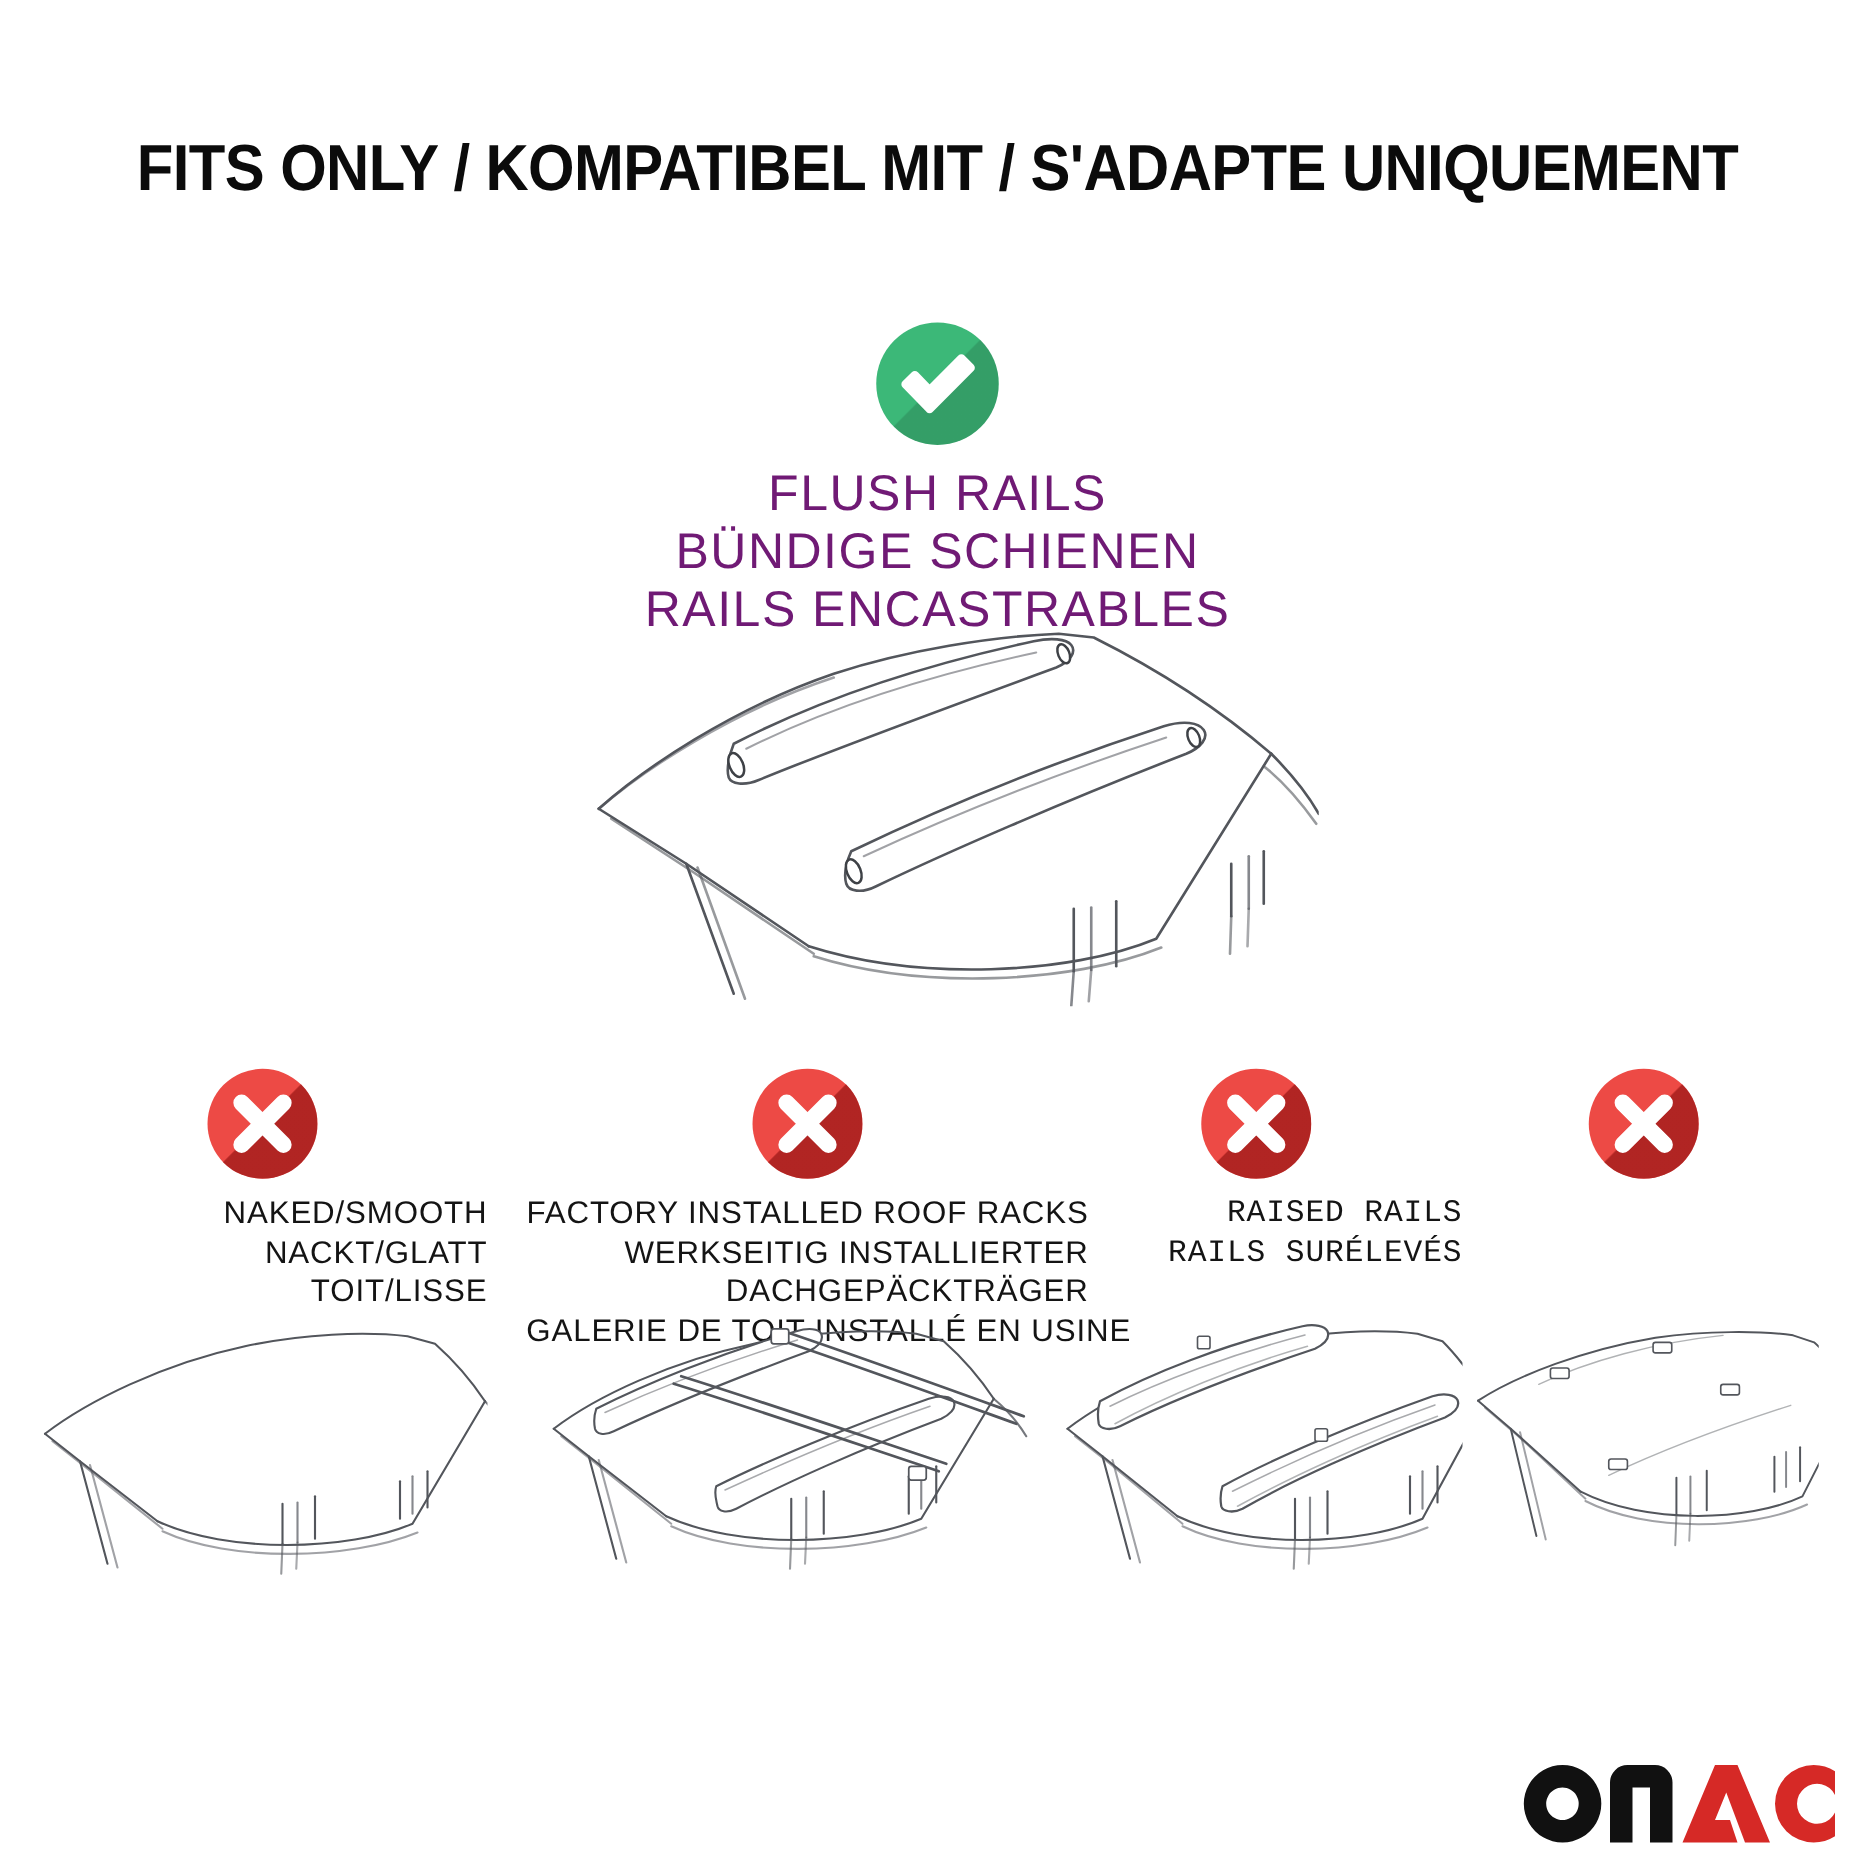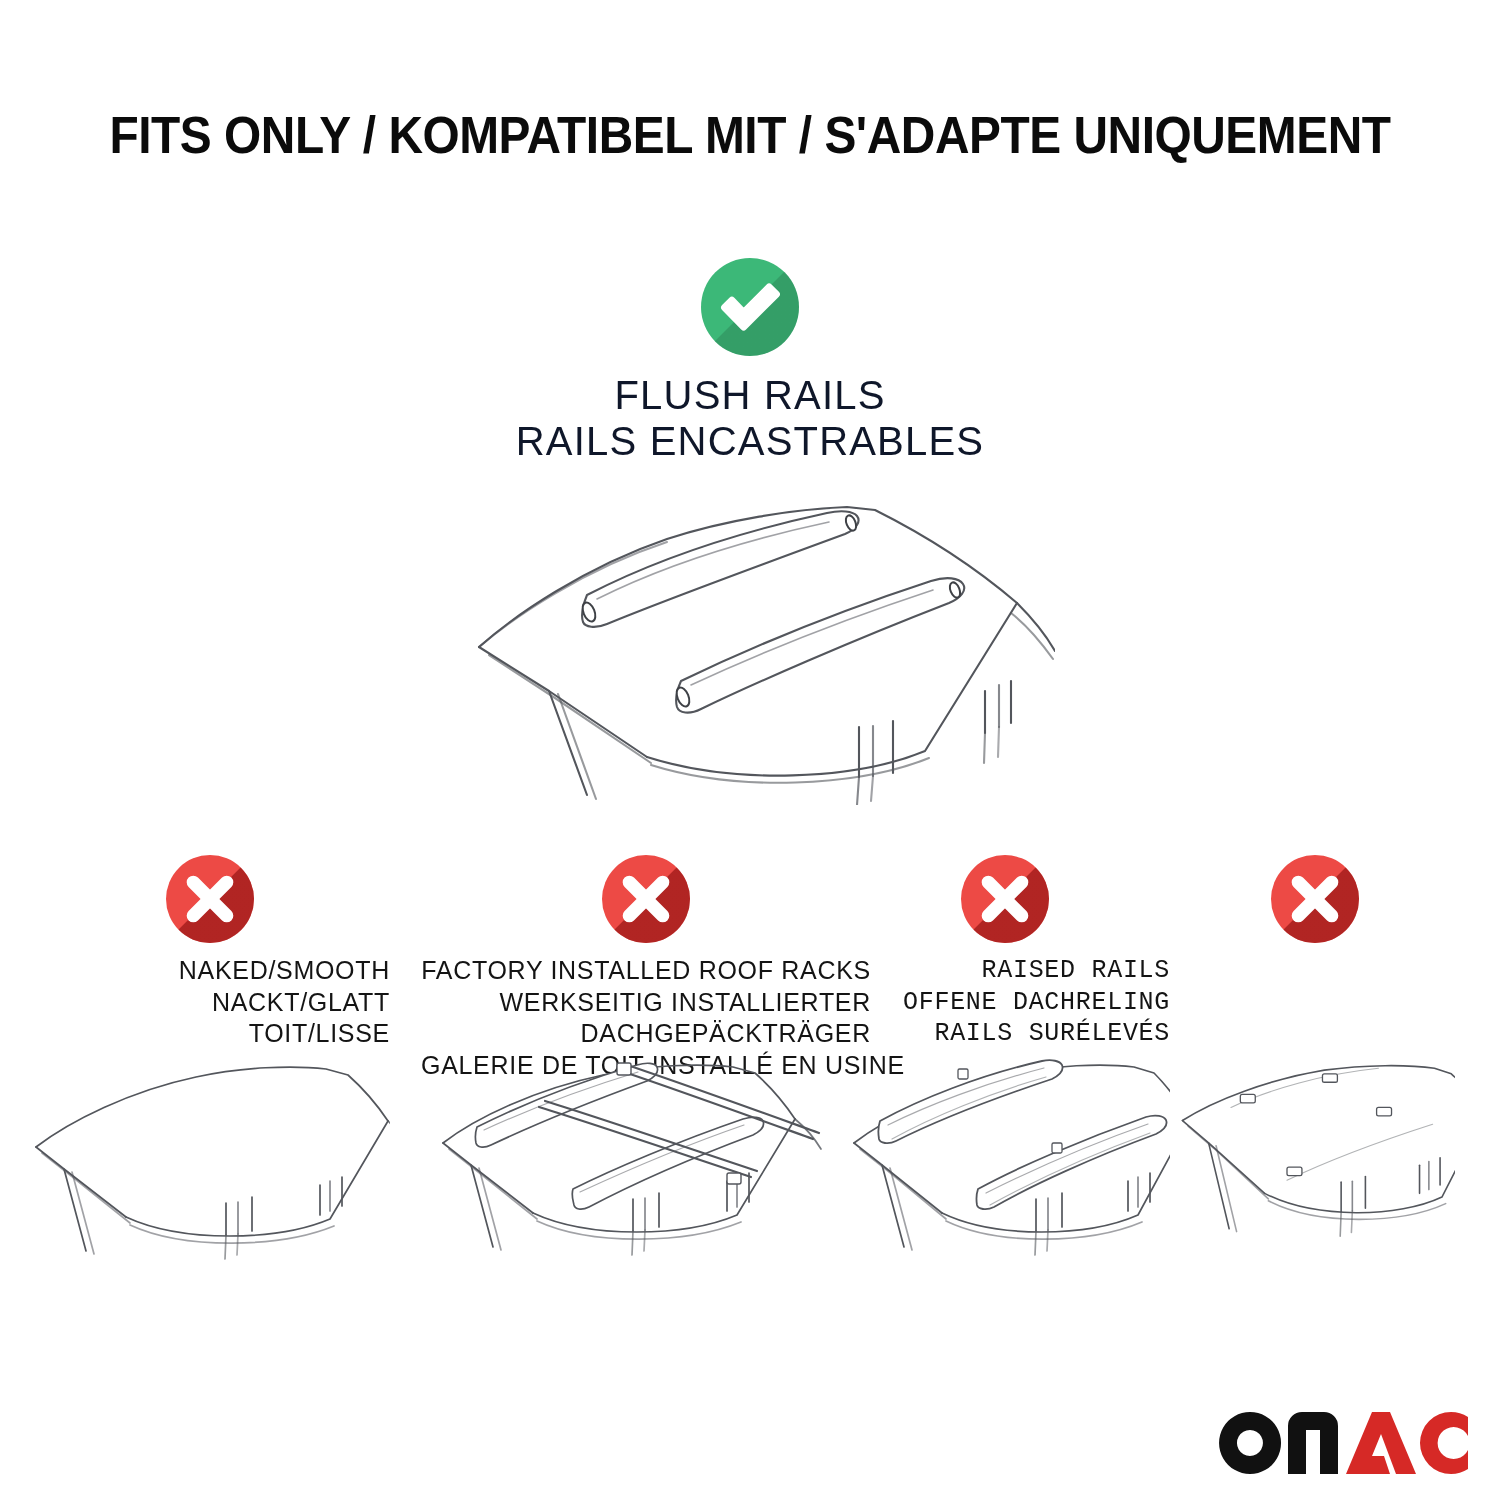--- a/index.html
+++ b/index.html
@@ -64,21 +64,21 @@
     height: 100%;
   }
   .check-mark svg { display: block; width: 100%; height: 100%; }
 
   .good-text {
     margin-top: 16px;
     font-size: 40px;
     font-weight: 300;
     line-height: 1.16;
     letter-spacing: 1.2px;
-    color: #0f172a;
+    color: #701a75;
   }
   .good-text div { white-space: nowrap; }
 
   
   .main-illo {
     position: absolute;
     left: 455px;
     top: 495px;
     width: 600px;
     height: 310px;
@@ -164,20 +164,21 @@
       <span class="shadow"></span>
       <span class="check-mark">
         <svg viewBox="0 0 100 100" xmlns="http://www.w3.org/2000/svg">
           <path d="M24 50.5 L31.5 43 L43.5 55.5 L69.5 29.5 L77 37 L43.5 70.5 Z" fill="#ffffff" stroke="#ffffff" stroke-width="7" stroke-linejoin="round"></path>
         </svg>
       </span>
     </span>
 
     <div class="good-text">
       <div>FLUSH RAILS</div>
+      <div>BÜNDIGE SCHIENEN</div>
       <div>RAILS ENCASTRABLES</div>
     </div>
   </div>
 
   <div class="main-illo">
     <svg viewBox="0 0 600 310" xmlns="http://www.w3.org/2000/svg" fill="none" stroke="#53565c" stroke-width="2.1" stroke-linecap="round" stroke-linejoin="round">
 
       <path d="M24 152 C60 120 130 72 212 44 C270 25 340 14 392 12 L420 15
                C470 40 520 72 562 108"></path>
       <path d="M24 152 C60 121 130 74 212 47" opacity="0.55"></path>
@@ -331,21 +332,20 @@
           <svg viewBox="0 0 100 100" xmlns="http://www.w3.org/2000/svg">
             <g stroke="#ffffff" stroke-width="15" stroke-linecap="round">
               <line x1="31" y1="31" x2="69" y2="69"></line>
               <line x1="69" y1="31" x2="31" y2="69"></line>
             </g>
           </svg>
         </span>
       </span>
       <div class="bad-text">
         <div>RAISED RAILS</div>
-        <div>OFFENE DACHRELING</div>
         <div>RAILS SURÉLEVÉS</div>
       </div>
       <div class="bad-illo">
         <svg viewBox="0 0 330 230" xmlns="http://www.w3.org/2000/svg" fill="none" stroke="#53565c" stroke-width="1.7" stroke-linecap="round" stroke-linejoin="round">
           <path d="M14 88 C48 62 106 34 170 20 C214 10 262 8 294 12 L314 18
                    C330 34 342 52 350 64"></path>
           <path d="M14 88 L42 110 L102 158"></path>
           <path d="M20 94 L48 116 L106 164" opacity="0.55"></path>
           <path d="M42 110 L64 192"></path>
           <path d="M50 113 L72 195" opacity="0.55"></path>

